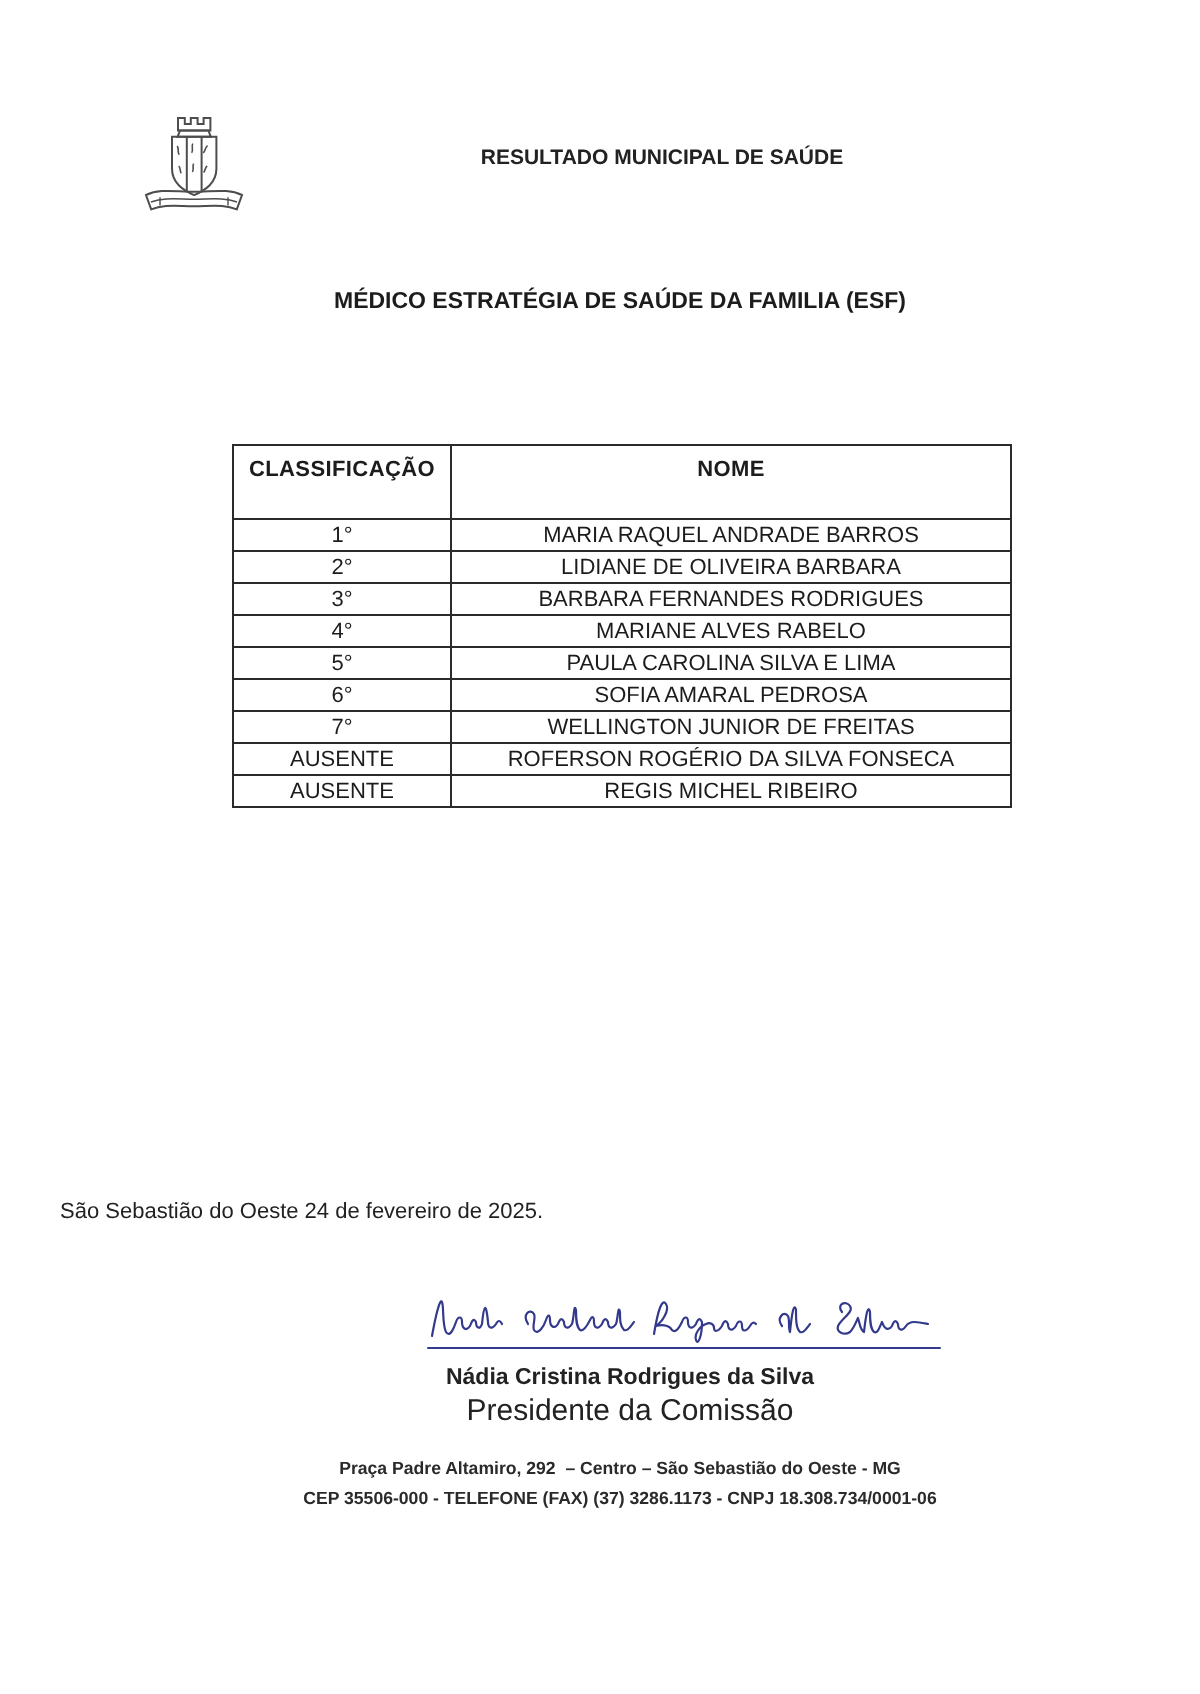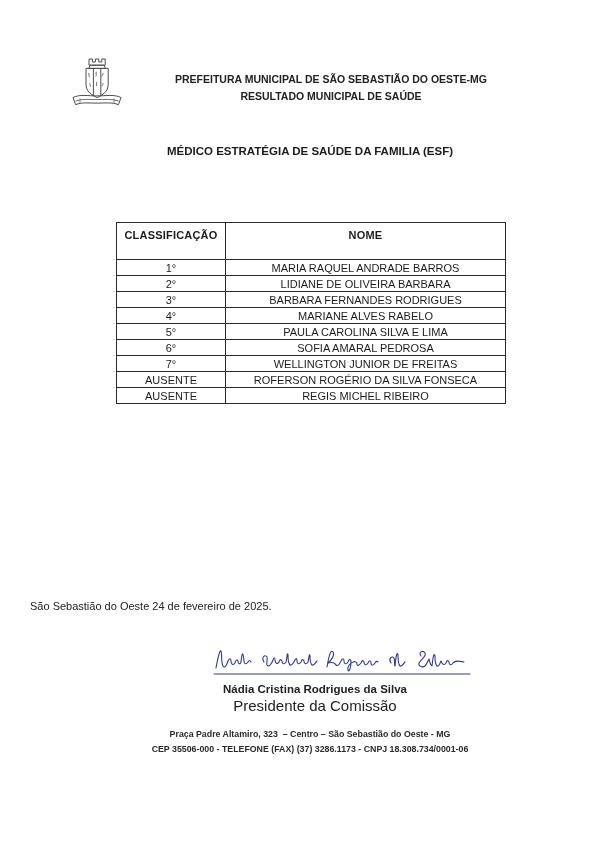--- a/index.html
+++ b/index.html
@@ -79,21 +79,20 @@
     <path d="M24.6,17 c1,1.4 0,3 1,4.4 m6.8,-5.6 c-1,1.6 0.6,3 -0.6,4.6 m8,-3.6 c-1.4,1 -1,2.6 -2.2,3.6" stroke-width="0.8"></path>
     <path d="M25.4,27 c1,1 0.4,2.4 1.2,3.6 m6.2,-4.8 c-0.8,1.4 0.4,2.8 -0.6,4.2 m7.4,-3 c-1.2,0.8 -0.8,2.2 -1.8,3.2" stroke-width="0.8"></path>
 
     <path d="M9,41.5 c7,-3.4 14.5,-1.6 24,-1.6 c9.5,0 17,-1.8 24,1.6 l-2.6,7.2 c-6.2,-2.6 -12.6,-1.6 -21.4,-1.6 c-8.8,0 -15.2,-1 -21.4,1.6 z"></path>
     <path d="M11.5,45 c6.5,-2.4 13.5,-1.4 21.5,-1.4 c8,0 15,-1 21.5,1.4" stroke-width="0.8"></path>
     <line x1="16" y1="42.6" x2="16" y2="46.8" stroke-width="0.7"></line>
     <line x1="50" y1="42.6" x2="50" y2="46.8" stroke-width="0.7"></line>
   </svg>
 
   <div class="header-text">
-    <div>PREFEITURA MUNICIPAL DE SÃO SEBASTIÃO DO OESTE-MG</div>
     <div>RESULTADO MUNICIPAL DE SAÚDE</div>
   </div>
 
   <div class="title-block">
     <div>MÉDICO ESTRATÉGIA DE SAÚDE DA FAMILIA (ESF)</div>
   </div>
 
   <table class="results">
     <colgroup>
         <col class="c1">
@@ -159,17 +158,17 @@
 
     <path d="M210,13 C207,9 212,7 214,10 C216,13 210,16 208,20 C207,23 211,25 214,23 C216,21 217,18 218,16 C219,19 219,22 221,23 C222,14 223,9 224,13 C224,17 224,21 226,23 C228,24 229,20 230,18 C231,21 233,23 235,20 C236,17 237,17 238,19 C238,22 240,23 242,20 C244,17 248,18 253,19"></path>
 
     <path d="M3,31 L259,31" stroke-width="1"></path>
   </svg>
 
   <div class="sig-name">Nádia Cristina Rodrigues da Silva</div>
   <div class="sig-role">Presidente  da Comissão</div>
 
   <div class="footer">
-    <div class="pre">Praça Padre Altamiro, 323  – Centro – São Sebastião do Oeste - MG</div>
+    <div class="pre">Praça Padre Altamiro, 292  – Centro – São Sebastião do Oeste - MG</div>
     <div>CEP 35506-000 - TELEFONE (FAX) (37) 3286.1173 - CNPJ 18.308.734/0001-06</div>
   </div>
 
 </div>
 
 </body></html>

